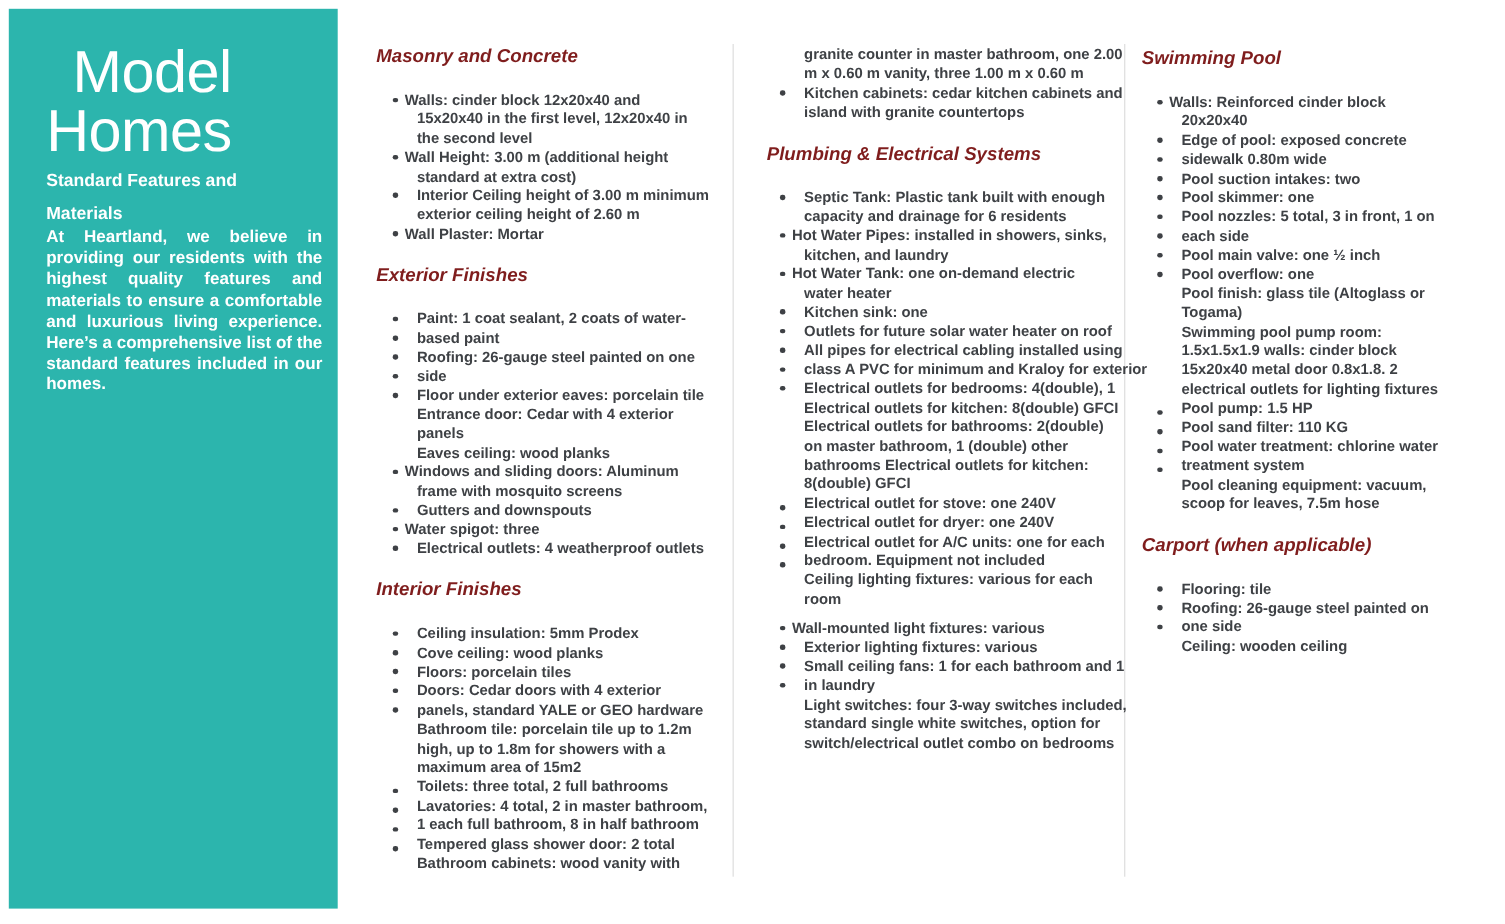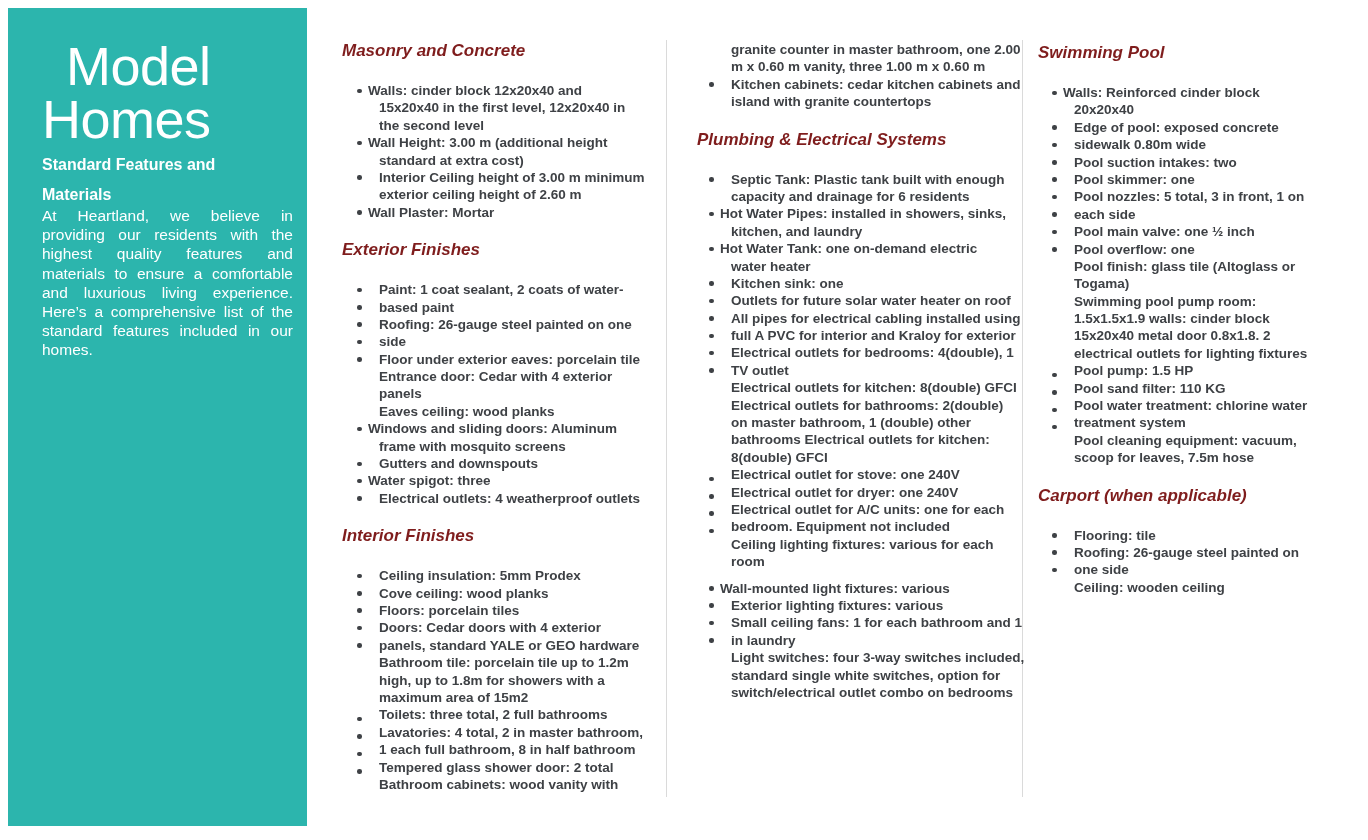--- a/index.html
+++ b/index.html
@@ -26,21 +26,21 @@
     text-align:right;
   }
   .subtitle {
     position:absolute; left:34px; top:142px;
     width:240px;
     font-size:16px; font-weight:bold; line-height:30px;
   }
   .para {
     position:absolute; left:34px; top:198px;
     width:251px;
-    font-size:15.5px; font-weight:normal; line-height:19.2px;
+    font-size:15.5px; font-weight:bold; line-height:19.2px;
     text-align:justify;
   }
 
   
   .divider {
     position:absolute; top:40px;
     width:1px; height:757px;
     background:#dadada;
   }
   .divider.d1 { left:666px; }
@@ -164,23 +164,22 @@
         <div class="list">
           <div class="line w"><span class="dot"></span><span class="txt">Septic Tank: Plastic tank built with enough</span></div>
           <div class="line n"><span class="txt">capacity and drainage for 6 residents</span></div>
           <div class="line t"><span class="dot"></span><span class="txt">Hot Water Pipes: installed in showers, sinks,</span></div>
           <div class="line n"><span class="txt">kitchen, and laundry</span></div>
           <div class="line t"><span class="dot"></span><span class="txt">Hot Water Tank: one on-demand electric</span></div>
           <div class="line n"><span class="txt">water heater</span></div>
           <div class="line w"><span class="dot"></span><span class="txt">Kitchen sink: one</span></div>
           <div class="line w"><span class="dot"></span><span class="txt">Outlets for future solar water heater on roof</span></div>
           <div class="line w"><span class="dot"></span><span class="txt">All pipes for electrical cabling installed using</span></div>
-          <div class="line w"><span class="dot"></span><span class="txt">full A PVC for interior and Kraloy for exterior</span></div>
+          <div class="line w"><span class="dot"></span><span class="txt">class A PVC for minimum and Kraloy for exterior</span></div>
           <div class="line w"><span class="dot"></span><span class="txt">Electrical outlets for bedrooms: 4(double), 1</span></div>
-          <div class="line w"><span class="dot"></span><span class="txt">TV outlet</span></div>
           <div class="line n"><span class="txt">Electrical outlets for kitchen: 8(double) GFCI</span></div>
           <div class="line n"><span class="txt">Electrical outlets for bathrooms: 2(double)</span></div>
           <div class="line n"><span class="txt">on master bathroom, 1 (double) other</span></div>
           <div class="line n"><span class="txt">bathrooms Electrical outlets for kitchen:</span></div>
           <div class="line n"><span class="txt">8(double) GFCI</span></div>
           <div class="line l"><span class="dot"></span><span class="txt">Electrical outlet for stove: one 240V</span></div>
           <div class="line l"><span class="dot"></span><span class="txt">Electrical outlet for dryer: one 240V</span></div>
           <div class="line l"><span class="dot"></span><span class="txt">Electrical outlet for A/C units: one for each</span></div>
           <div class="line l"><span class="dot"></span><span class="txt">bedroom. Equipment not included</span></div>
           <div class="line n"><span class="txt">Ceiling lighting fixtures: various for each</span></div>

